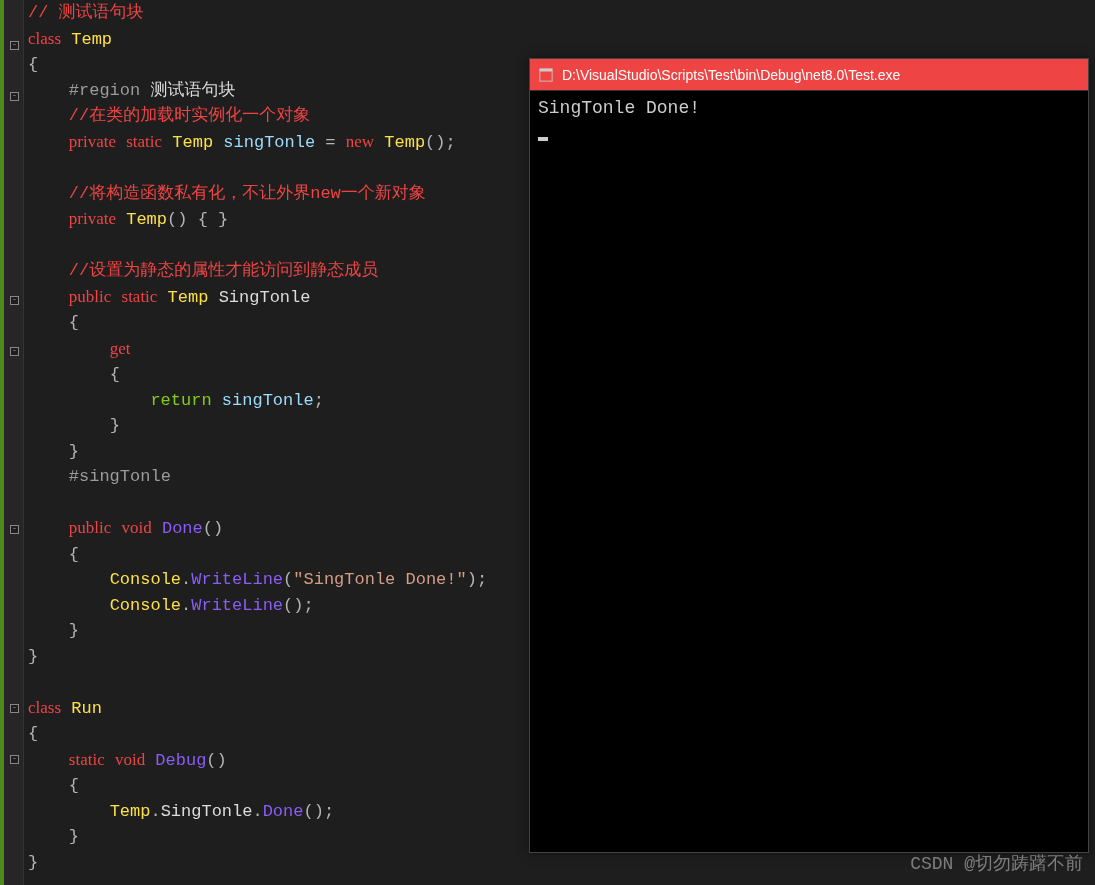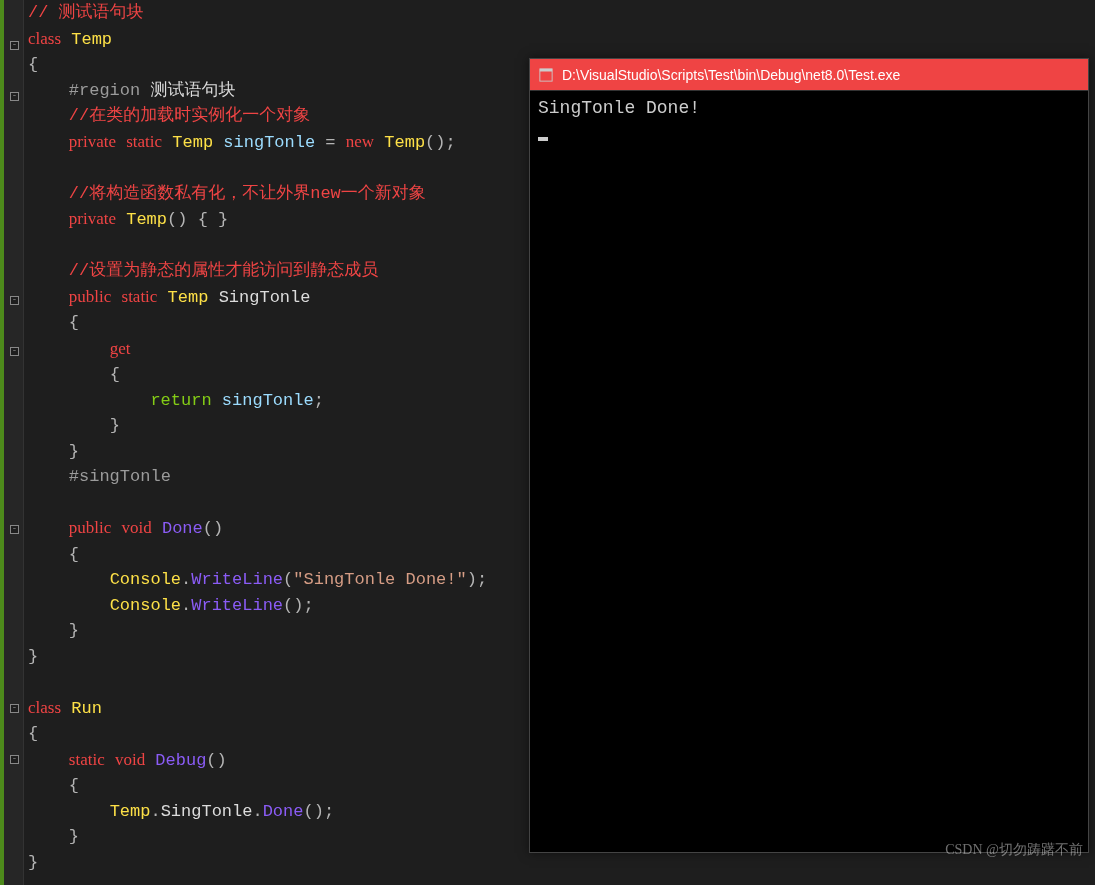--- a/index.html
+++ b/index.html
@@ -106,24 +106,24 @@
 }
 .cursor {
   display: inline-block;
   width: 10px; height: 4px;
   background: #ccc;
   vertical-align: bottom;
 }
 .watermark {
   position: absolute;
   right: 12px;
-  bottom: 26px;
+  bottom: 10px;
   color: rgba(220,220,220,0.5);
-  font-family: Liberation Serif, serif;
-  font-size: 14px;
+  font-family: Liberation Mono, monospace;
+  font-size: 18px;
 }
 .code-area .codeblock {
   position: relative;
 }
 </style>
 </head>
 <body>
 
 <div class="editor">
   <div class="gutter">

